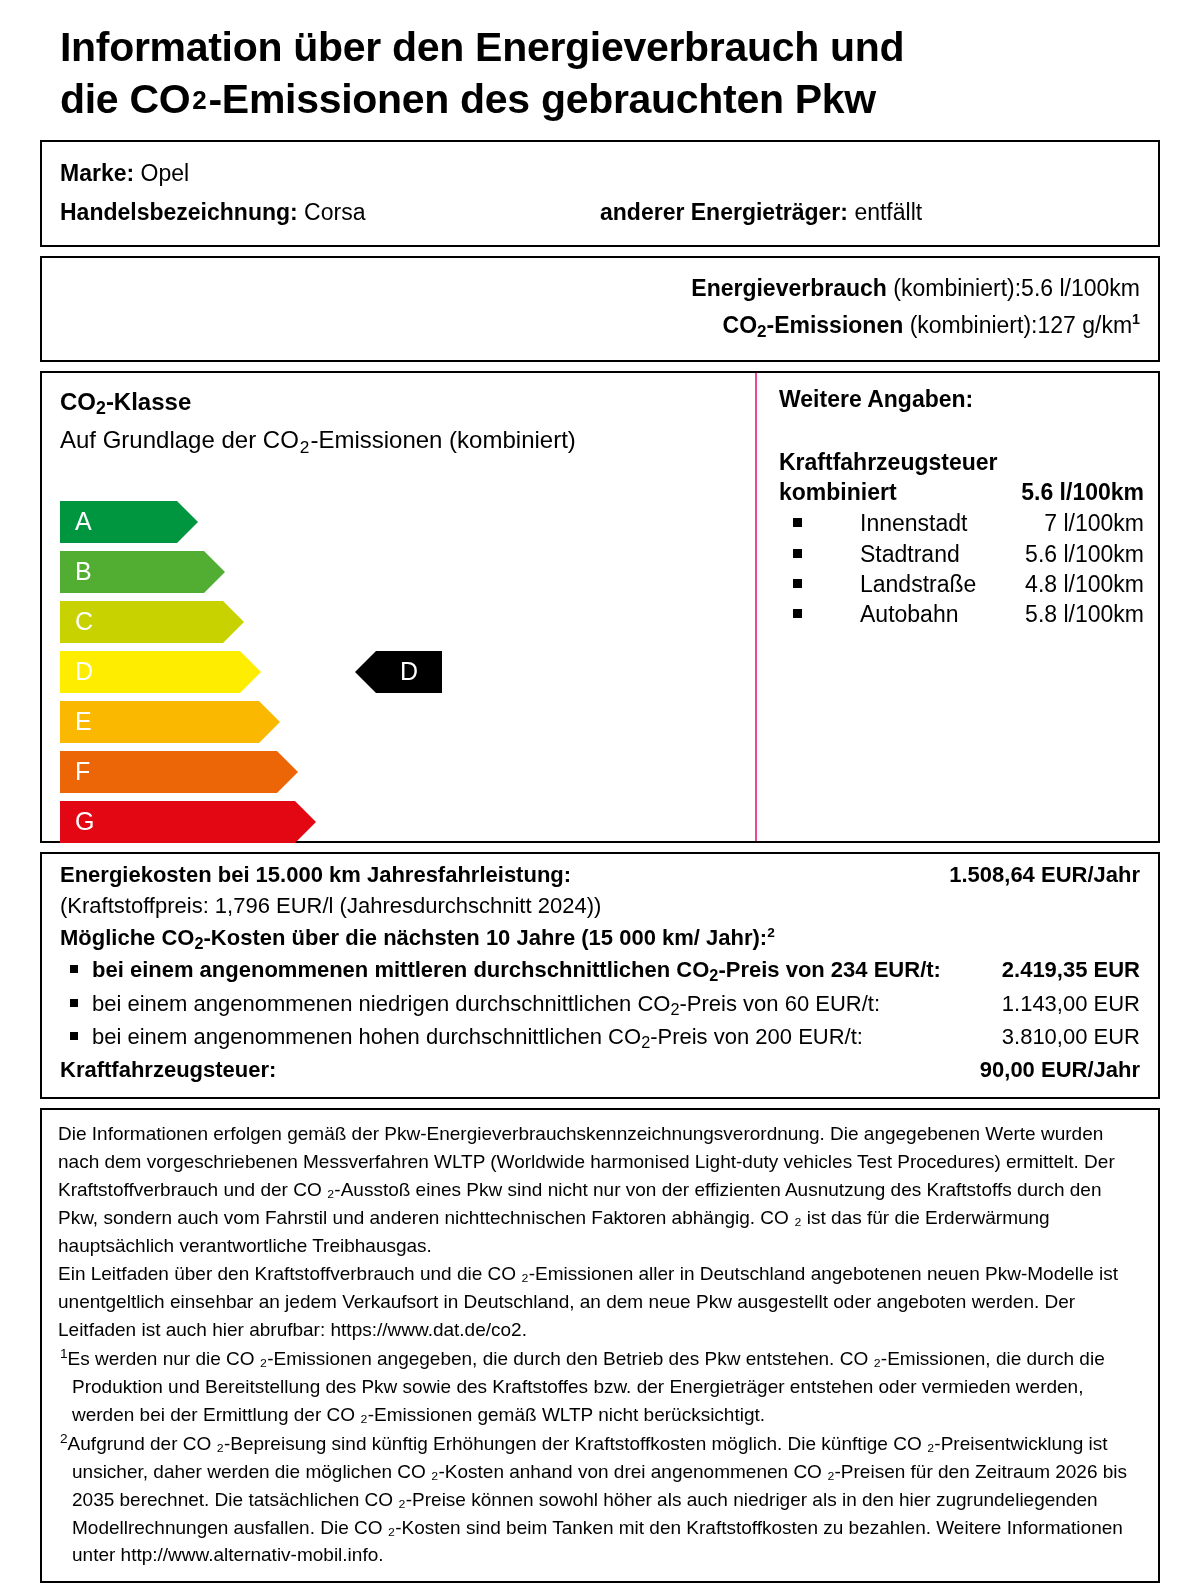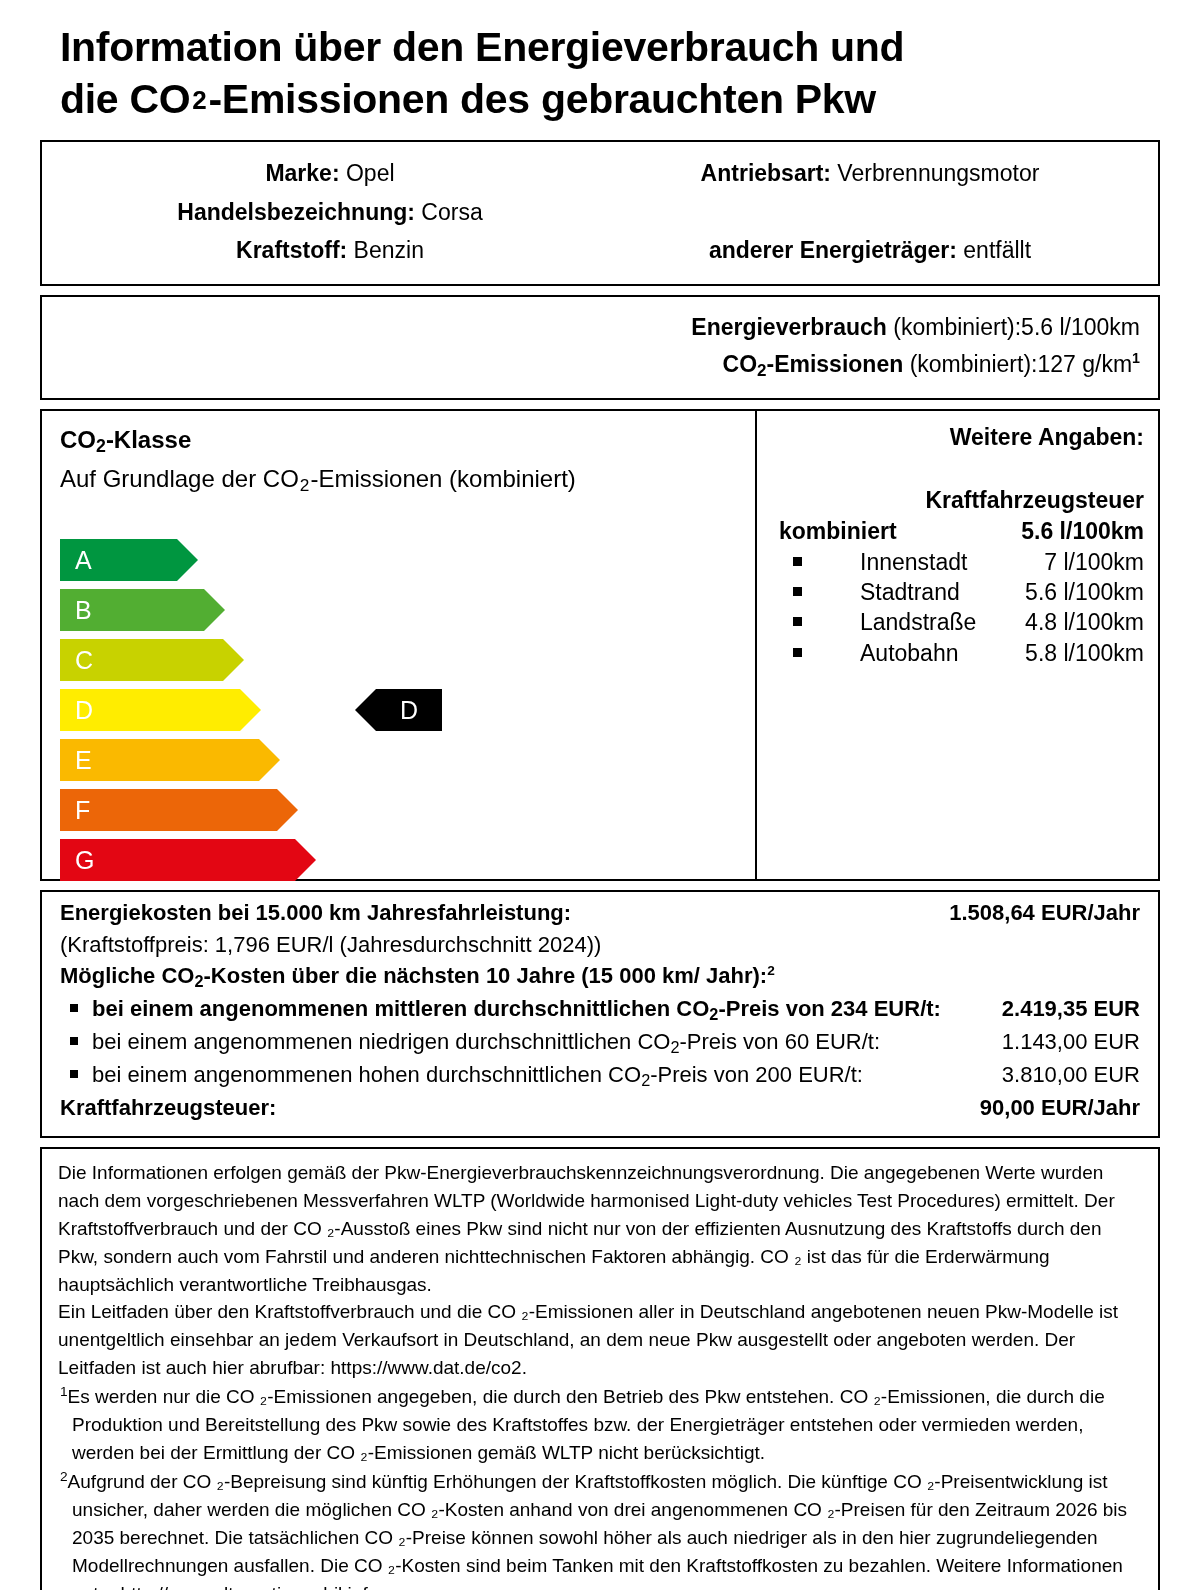--- a/index.html
+++ b/index.html
@@ -42,21 +42,20 @@
     border: 2px solid #000;
     box-sizing: border-box;
     margin-top: 9px;
     padding: 10px 18px;
   }
 
   
   .vehicle-box {
     display: flex;
     padding: 12px 18px 14px 18px;
-    text-align: center;
   }
   .veh-col { flex: 0 0 50%; }
   .veh-row {
     font-size: 23px;
     line-height: 1.67;
     white-space: nowrap;
   }
   .veh-row b { font-weight: bold; }
 
   
@@ -82,24 +81,23 @@
     height: 472px;
   }
   .class-left {
     flex: 0 0 713px;
     padding: 12px 0 0 18px;
     position: relative;
     box-sizing: border-box;
   }
   .class-right {
     flex: 1 1 auto;
-    border-left: 2px solid #000000;
+    border-left: 2px solid #ec4899;
     padding: 12px 14px 0 22px;
     box-sizing: border-box;
-    text-align: right;
   }
   .class-title {
     font-size: 24px;
     font-weight: bold;
     line-height: 1.45;
   }
   .class-subtitle {
     font-size: 24px;
     line-height: 1.55;
     font-weight: normal;
@@ -262,30 +260,22 @@
   <div class="box vehicle-box">
     <div class="veh-col">
       <div class="veh-row">
         <b>Marke:</b>
         <span>Opel</span>
       </div>
       <div class="veh-row">
         <b>Handelsbezeichnung:</b>
         <span>Corsa</span>
       </div>
-      <div class="veh-row">
-        <b>Kraftstoff:</b>
-        <span>Benzin</span>
-      </div>
     </div>
     <div class="veh-col">
-      <div class="veh-row">
-        <b>Antriebsart:</b>
-        <span>Verbrennungsmotor</span>
-      </div>
       <div class="veh-row spacer">&nbsp;</div>
       <div class="veh-row">
         <b>anderer Energieträger:</b>
         <span>entfällt</span>
       </div>
     </div>
   </div>
 
   <div class="box cons-box">
     <div class="cons-row">

